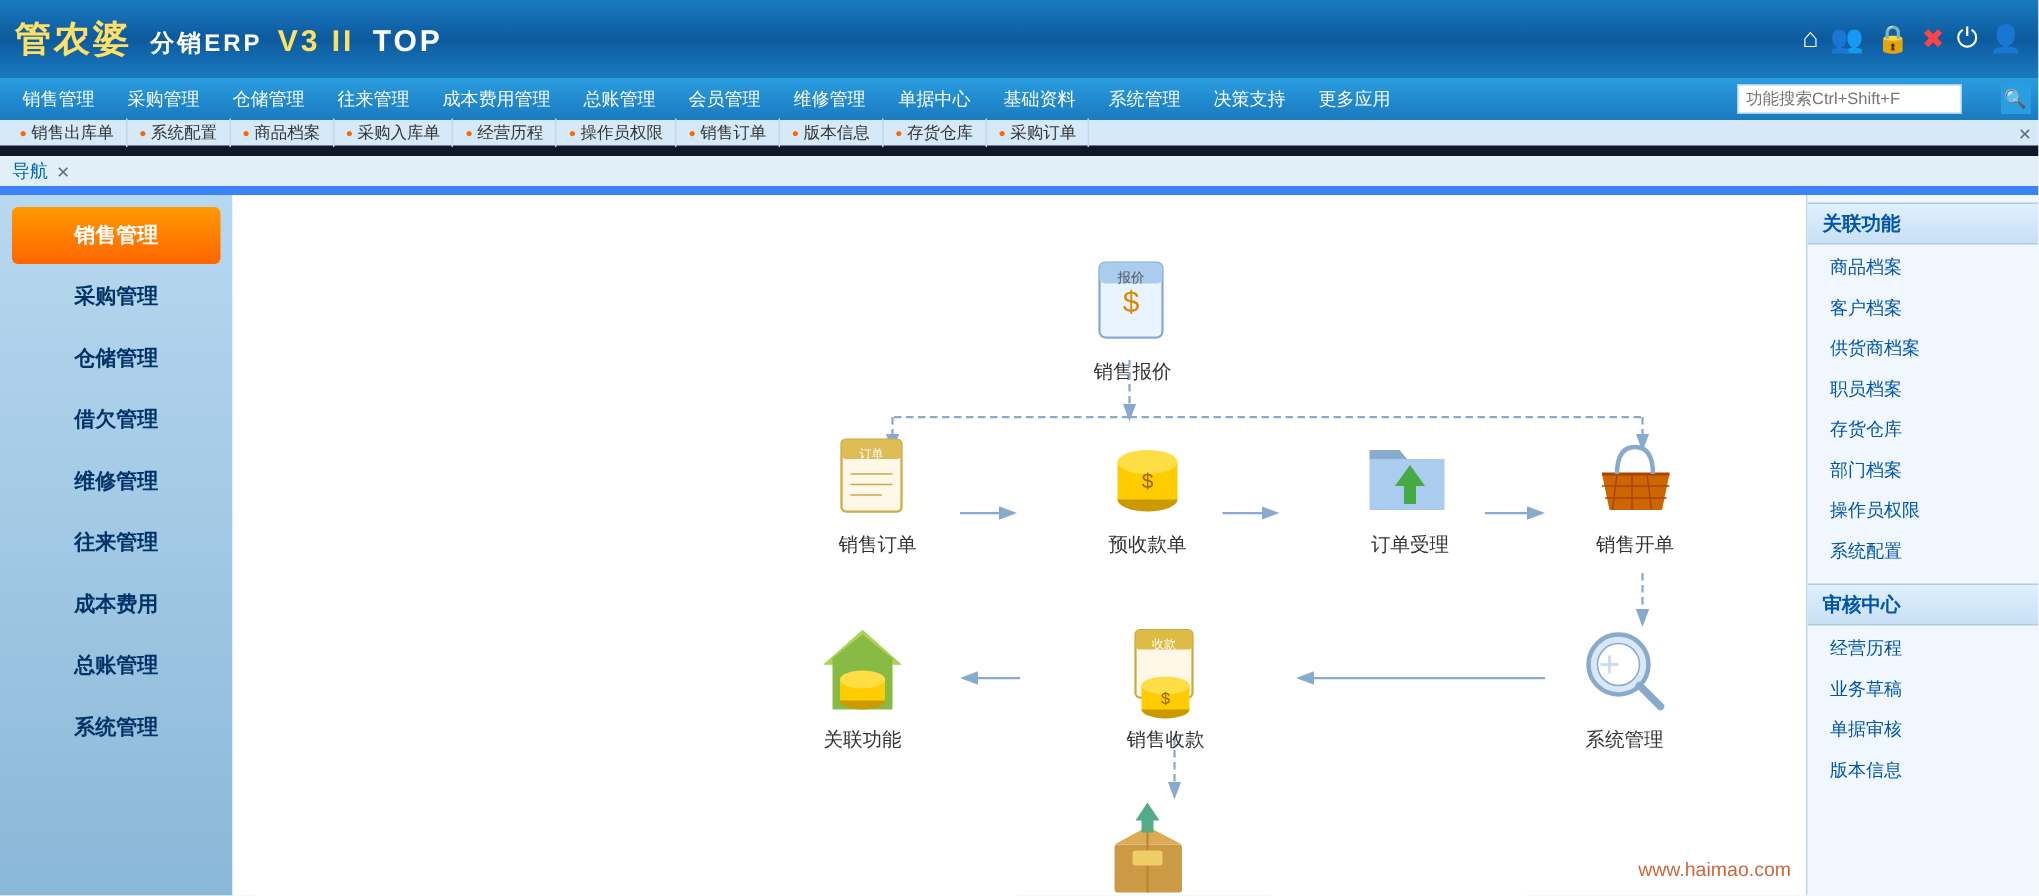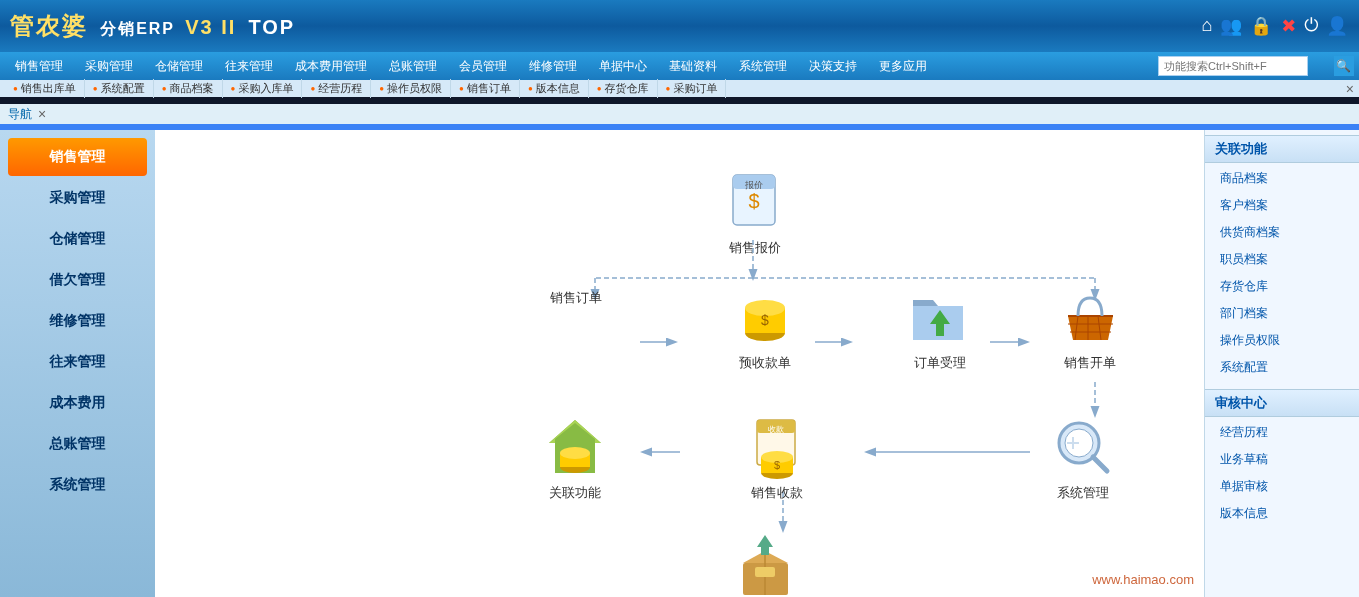--- a/index.html
+++ b/index.html
@@ -358,20 +358,30 @@
 
         <line x1="628" y1="362" x2="628" y2="400" stroke="#88aacc" stroke-width="1.5" stroke-dasharray="5,3" marker-end="url(#arrow)"></line>
         <defs>
           <marker id="arrow" markerWidth="8" markerHeight="8" refX="6" refY="3" orient="auto">
             <path d="M0,0 L0,6 L8,3 z" fill="#88aacc"></path>
           </marker>
         </defs>
       </svg>
 
       <div class="flow-item" style="left:395px; top:155px;">
+        <div class="flow-icon">
+          <svg width="65" height="60" viewBox="0 0 65 60">
+            <rect x="8" y="5" width="40" height="48" rx="3" fill="#fff8e8" stroke="#ccaa44" stroke-width="1.5"></rect>
+            <rect x="8" y="5" width="40" height="13" rx="3" fill="#ddbb55"></rect>
+            <text x="28" y="17" text-anchor="middle" font-size="8" fill="white">订单</text>
+            <line x1="14" y1="28" x2="42" y2="28" stroke="#ccaa44" stroke-width="1"></line>
+            <line x1="14" y1="35" x2="42" y2="35" stroke="#ccaa44" stroke-width="1"></line>
+            <line x1="14" y1="42" x2="35" y2="42" stroke="#ccaa44" stroke-width="1"></line>
+          </svg>
+        </div>
         <span class="flow-label">销售订单</span>
       </div>
 
       <div class="flow-item" style="left:575px; top:155px;">
         <div class="flow-icon">
           <svg width="65" height="60" viewBox="0 0 65 60">
 
             <ellipse cx="32" cy="45" rx="20" ry="8" fill="#cc9900"></ellipse>
             <rect x="12" y="20" width="40" height="25" fill="#ffcc00"></rect>
             <ellipse cx="32" cy="20" rx="20" ry="8" fill="#ffdd44"></ellipse>

